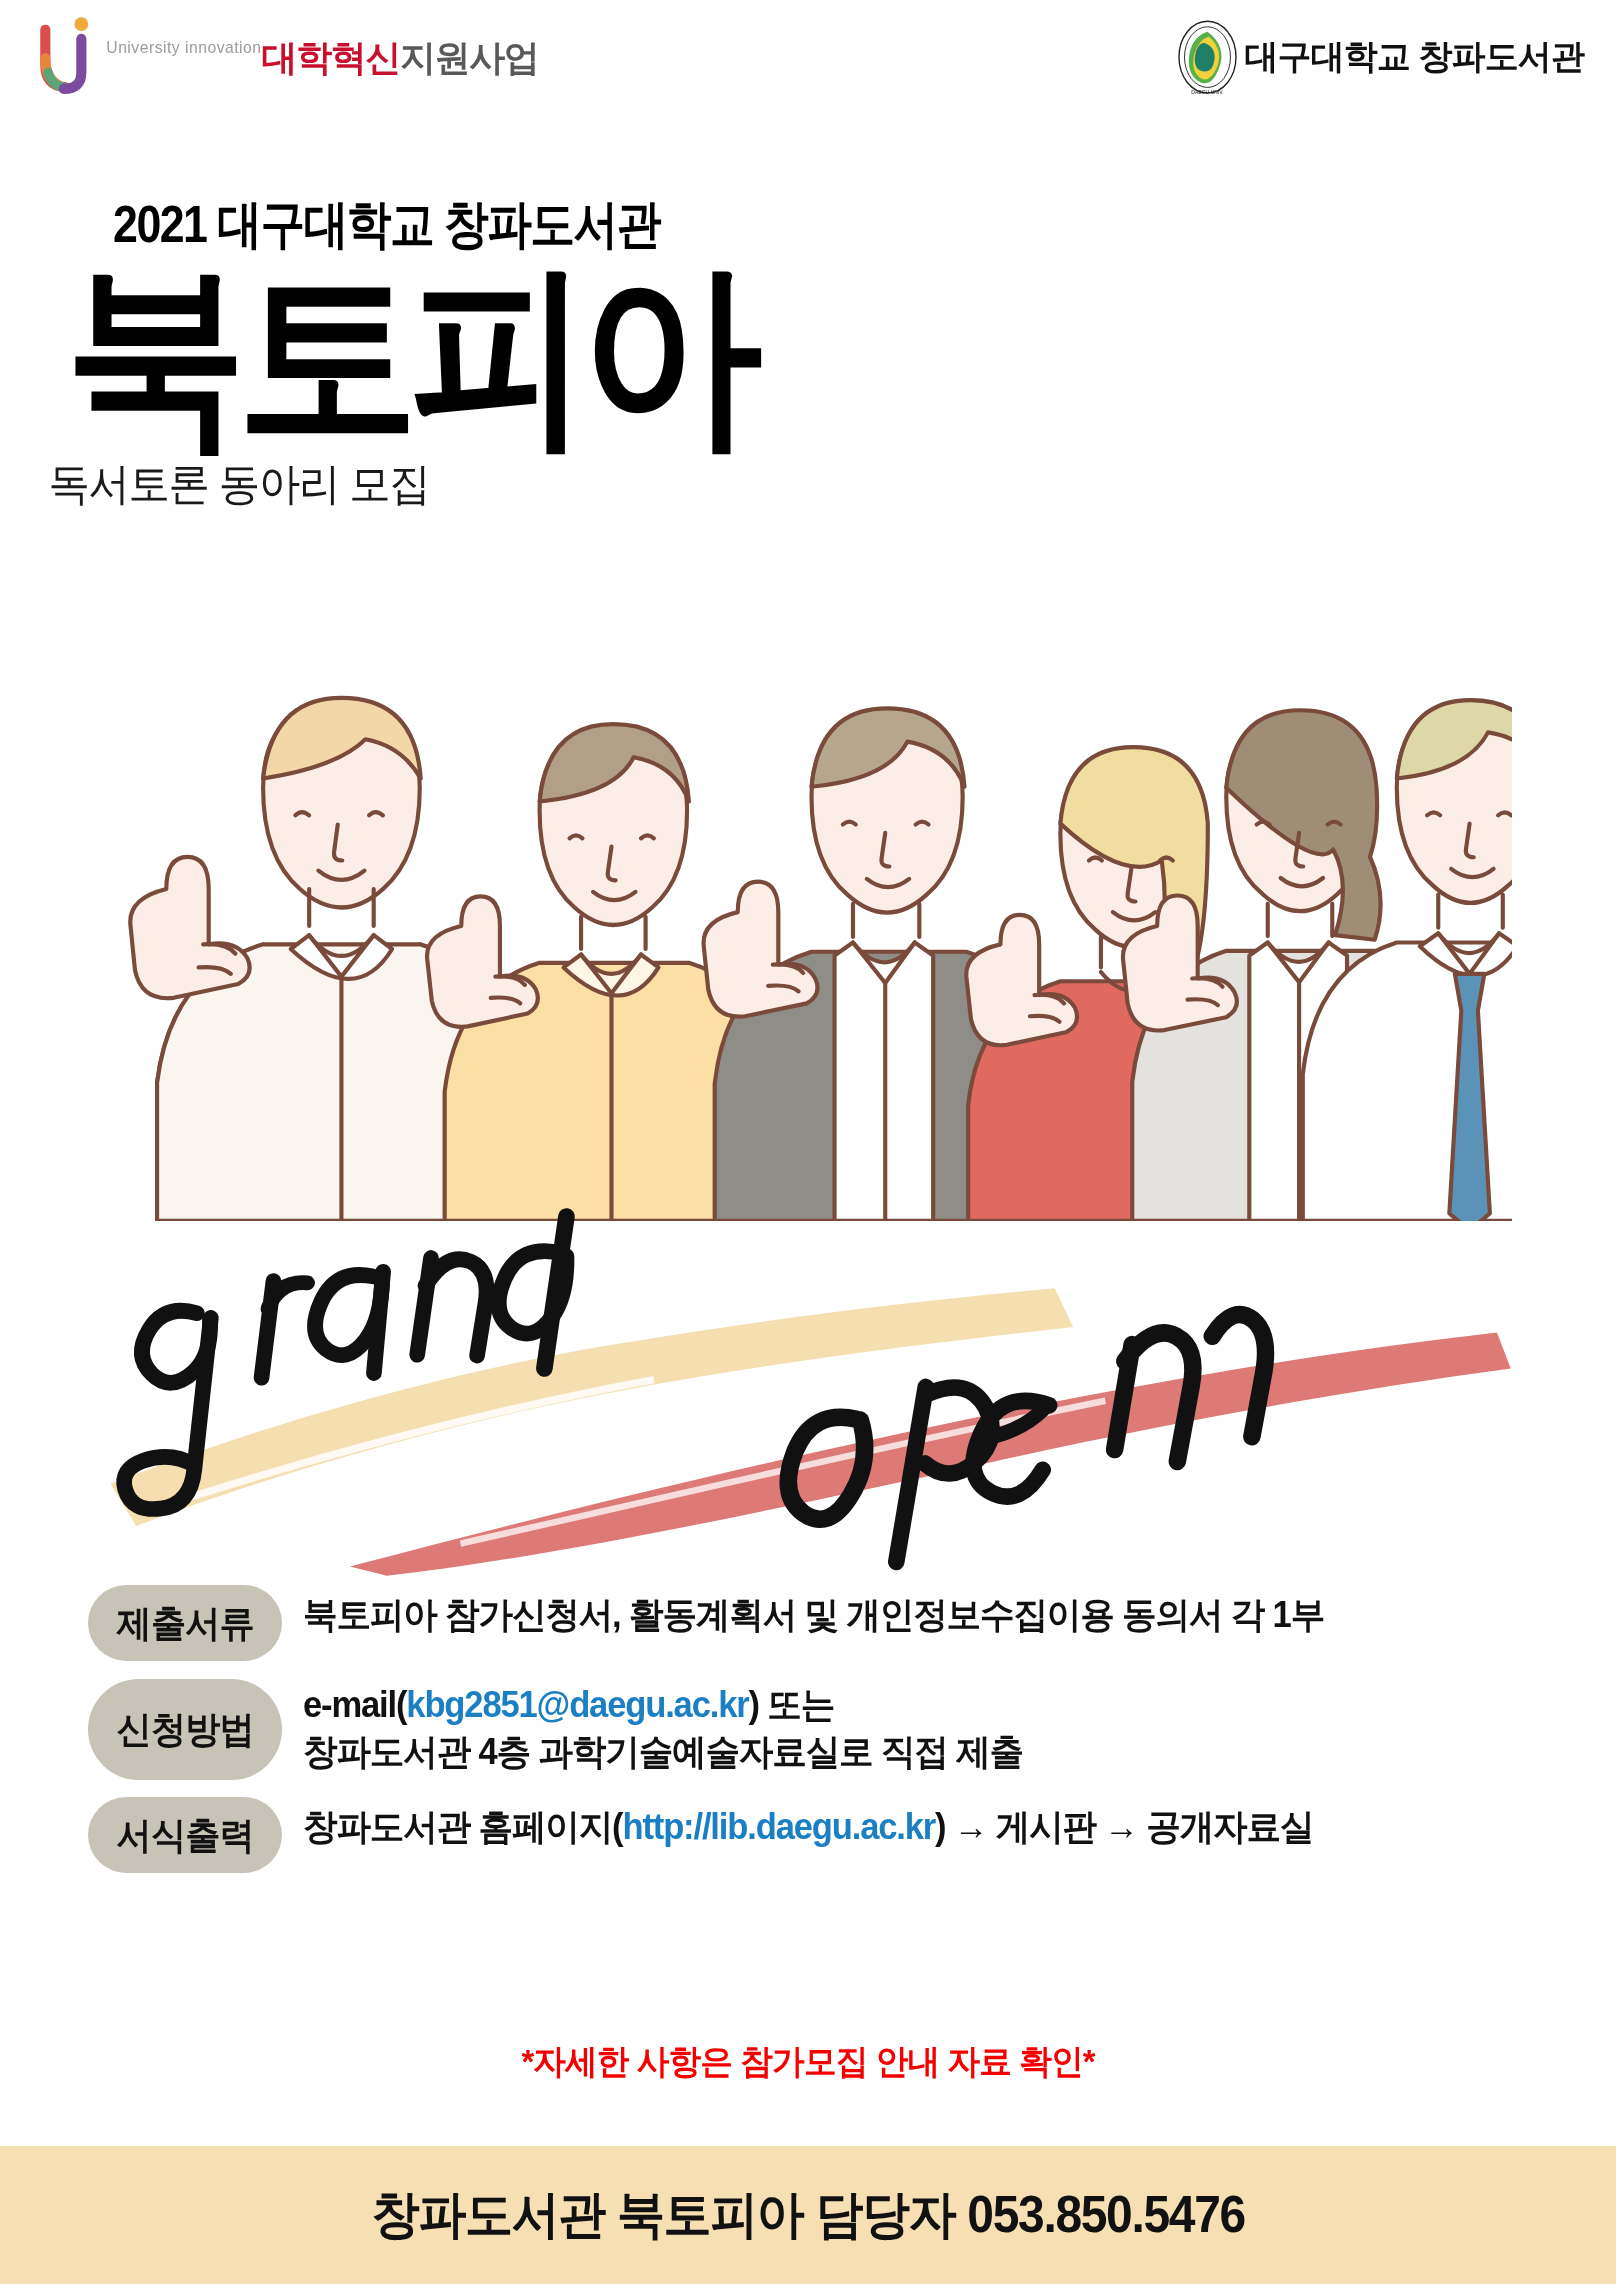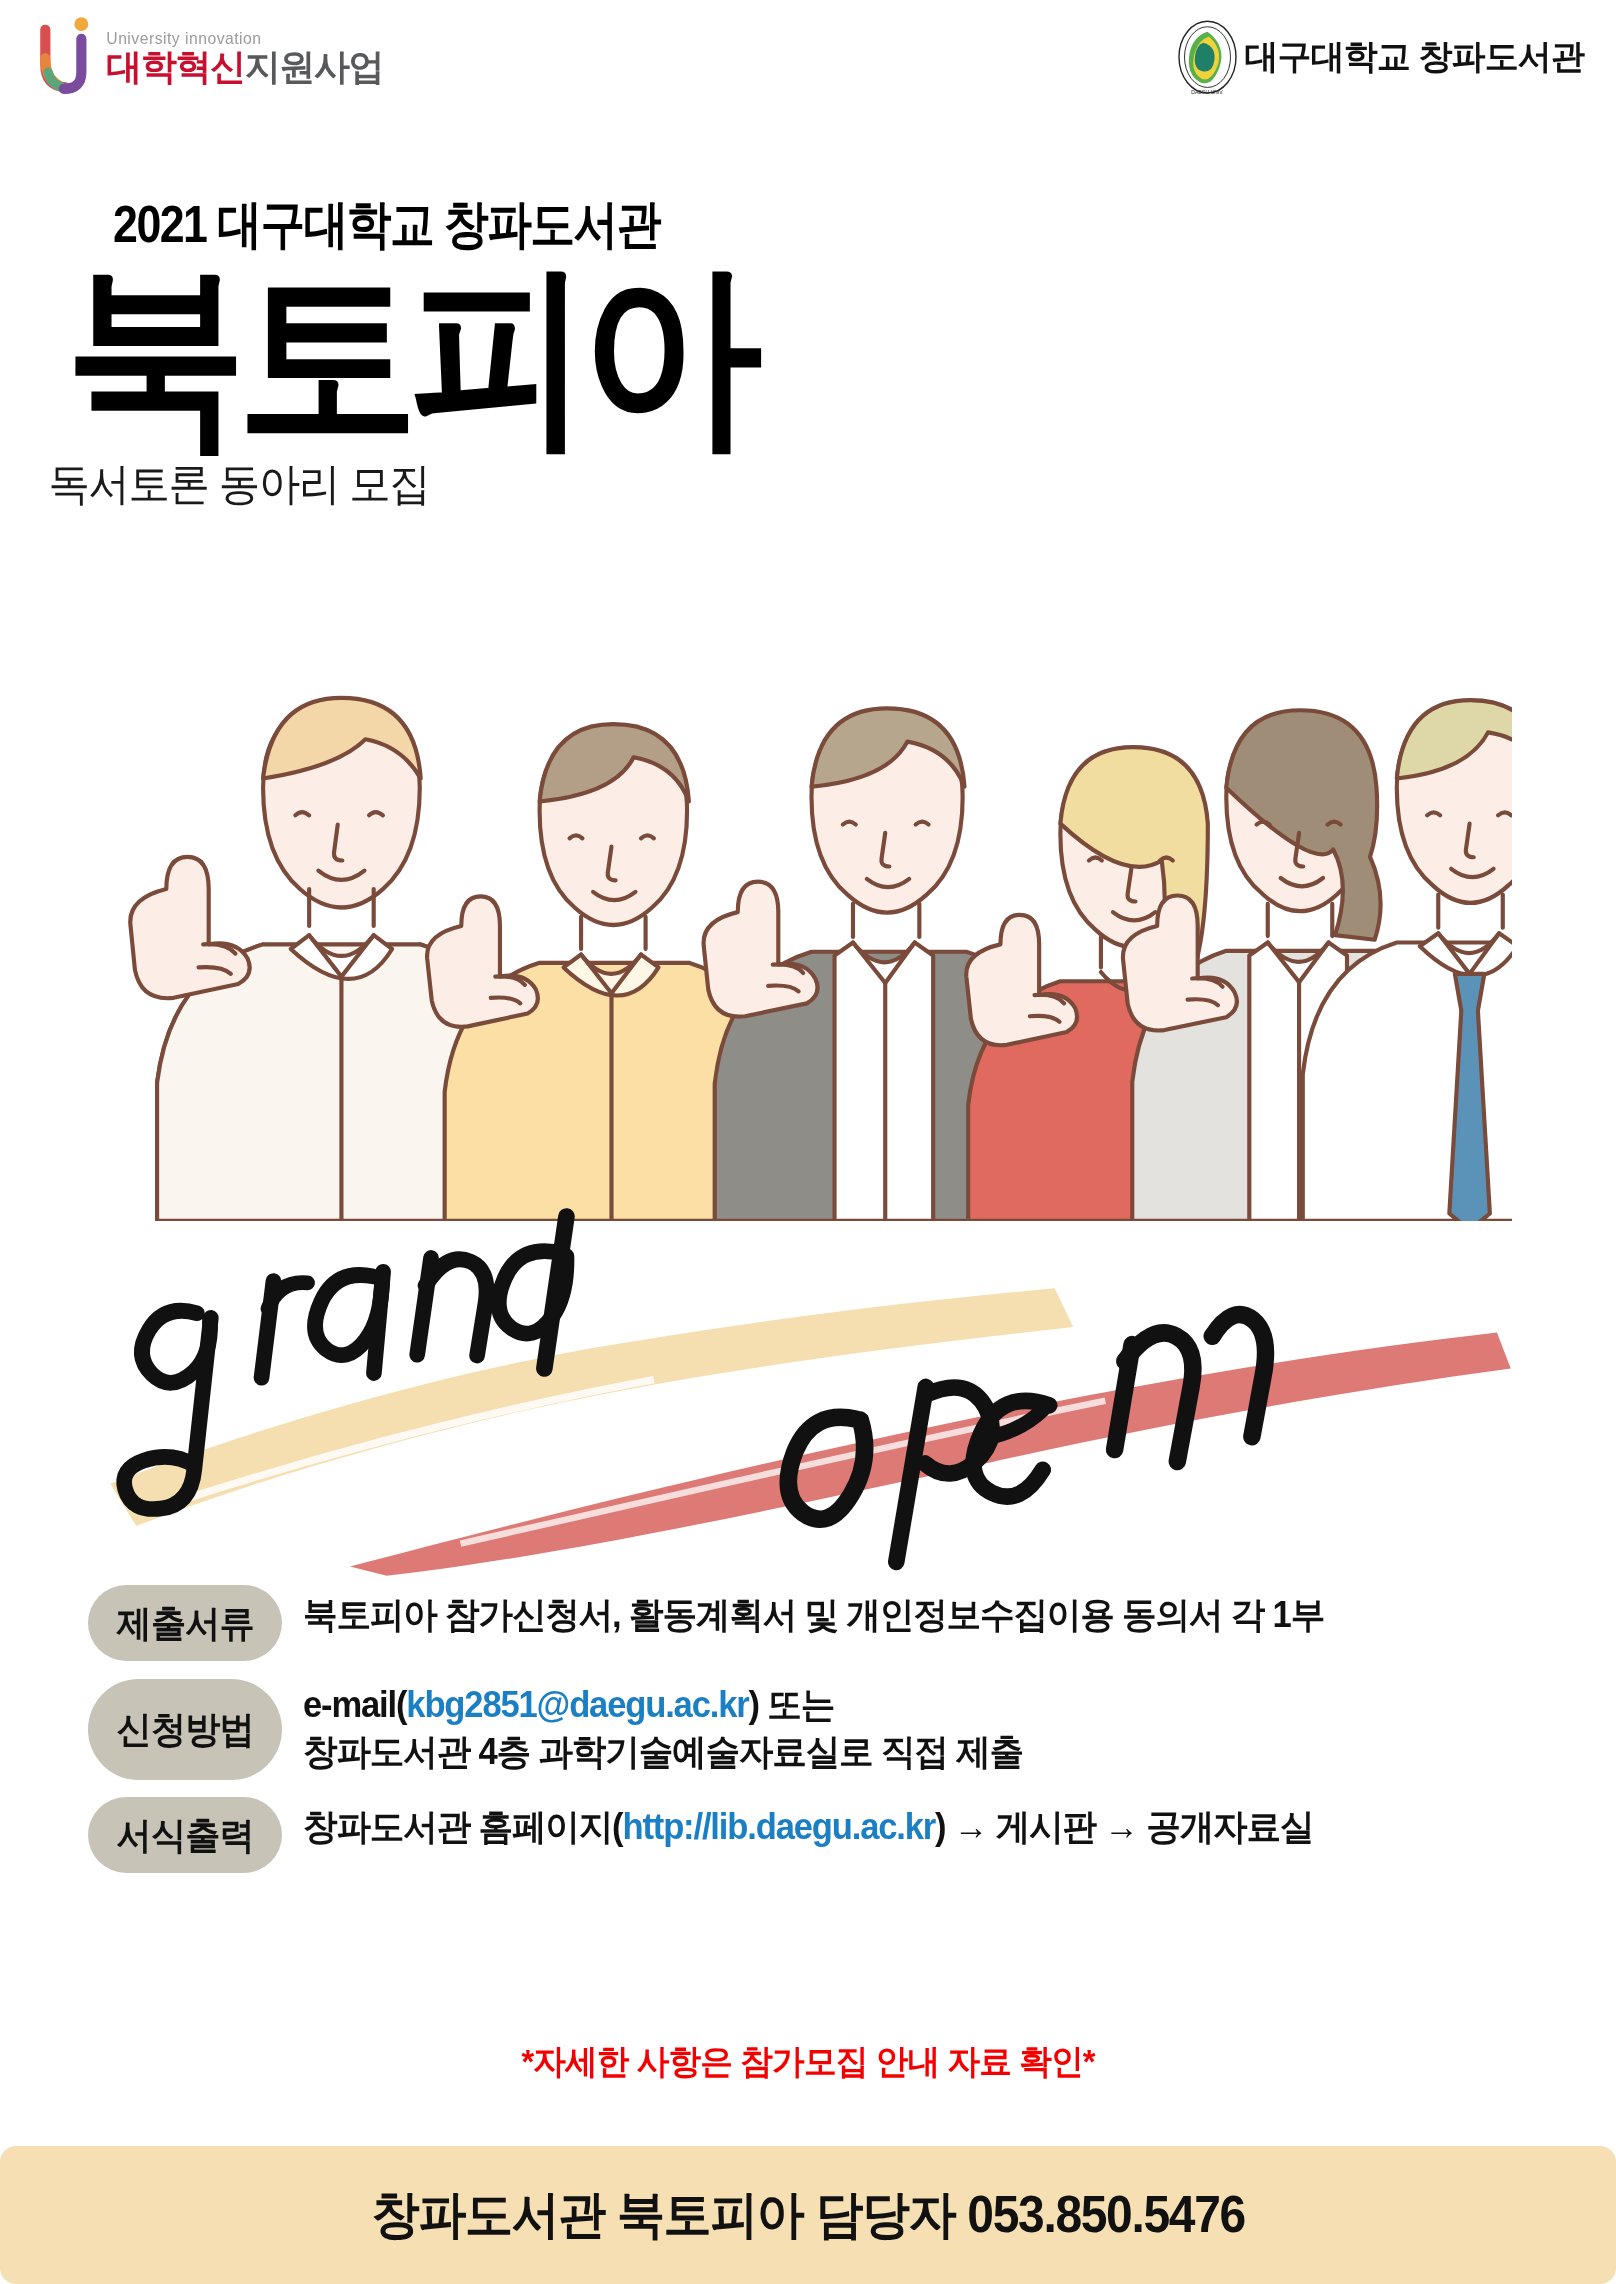--- a/index.html
+++ b/index.html
@@ -10,21 +10,21 @@
     font-family:"Liberation Sans","DejaVu Sans",sans-serif;
     overflow:hidden;position:relative;
   }
   .poster{position:relative;width:1616px;height:2284px;background:#fff;overflow:hidden;}
 
   
   .logo-row{position:absolute;top:0;left:0;width:1616px;height:138px;}
 
   .logo-ui{position:absolute;left:37px;top:14px;display:flex;align-items:center;gap:8.3px;}
   .uj-mark{position:relative;width:61px;height:88px;flex:0 0 auto;}
-  .logo-ui-text{display:flex;flex-direction:column;justify-content:center;}
+  .logo-ui-text{display:flex;justify-content:center;}
   .logo-ui-en{font-size:15.7px;color:#9b9b9b;letter-spacing:0.5px;line-height:1;margin-bottom:2.8px;font-family:"Liberation Sans",sans-serif;}
   .logo-ui-kr{font-size:36px;font-weight:bold;line-height:1;white-space:nowrap;letter-spacing:-1.4px;}
   .logo-ui-kr .red{color:#c8102e;}
   .logo-ui-kr .gray{color:#58595b;}
 
   .logo-du{position:absolute;right:32px;top:18.4px;display:flex;align-items:center;gap:2px;}
   .du-emblem{width:69px;height:78px;flex:0 0 auto;}
   .logo-du-kr{font-size:34px;font-weight:bold;color:#111;letter-spacing:-0.9px;white-space:nowrap;}
 
   
@@ -77,21 +77,21 @@
 
   .note{
     position:absolute;left:0;width:1616px;top:2039px;text-align:center;
     font-size:34px;font-weight:bold;color:#f50000;letter-spacing:-0.9px;
     transform:scaleX(0.96);
   }
 
   
   .footer{
     position:absolute;left:0;bottom:0;width:1616px;height:138px;
-    background:#f6dfb2;display:flex;align-items:center;justify-content:center;border-radius:16px;
+    background:#f6dfb2;display:flex;align-items:center;justify-content:center;
   }
   .footer span{
     font-size:51px;font-weight:bold;color:#111;letter-spacing:-1.4px;
     transform:scaleX(0.94);transform-origin:center;
   }
 </style>
 </head>
 <body>
 
 <div class="poster">

